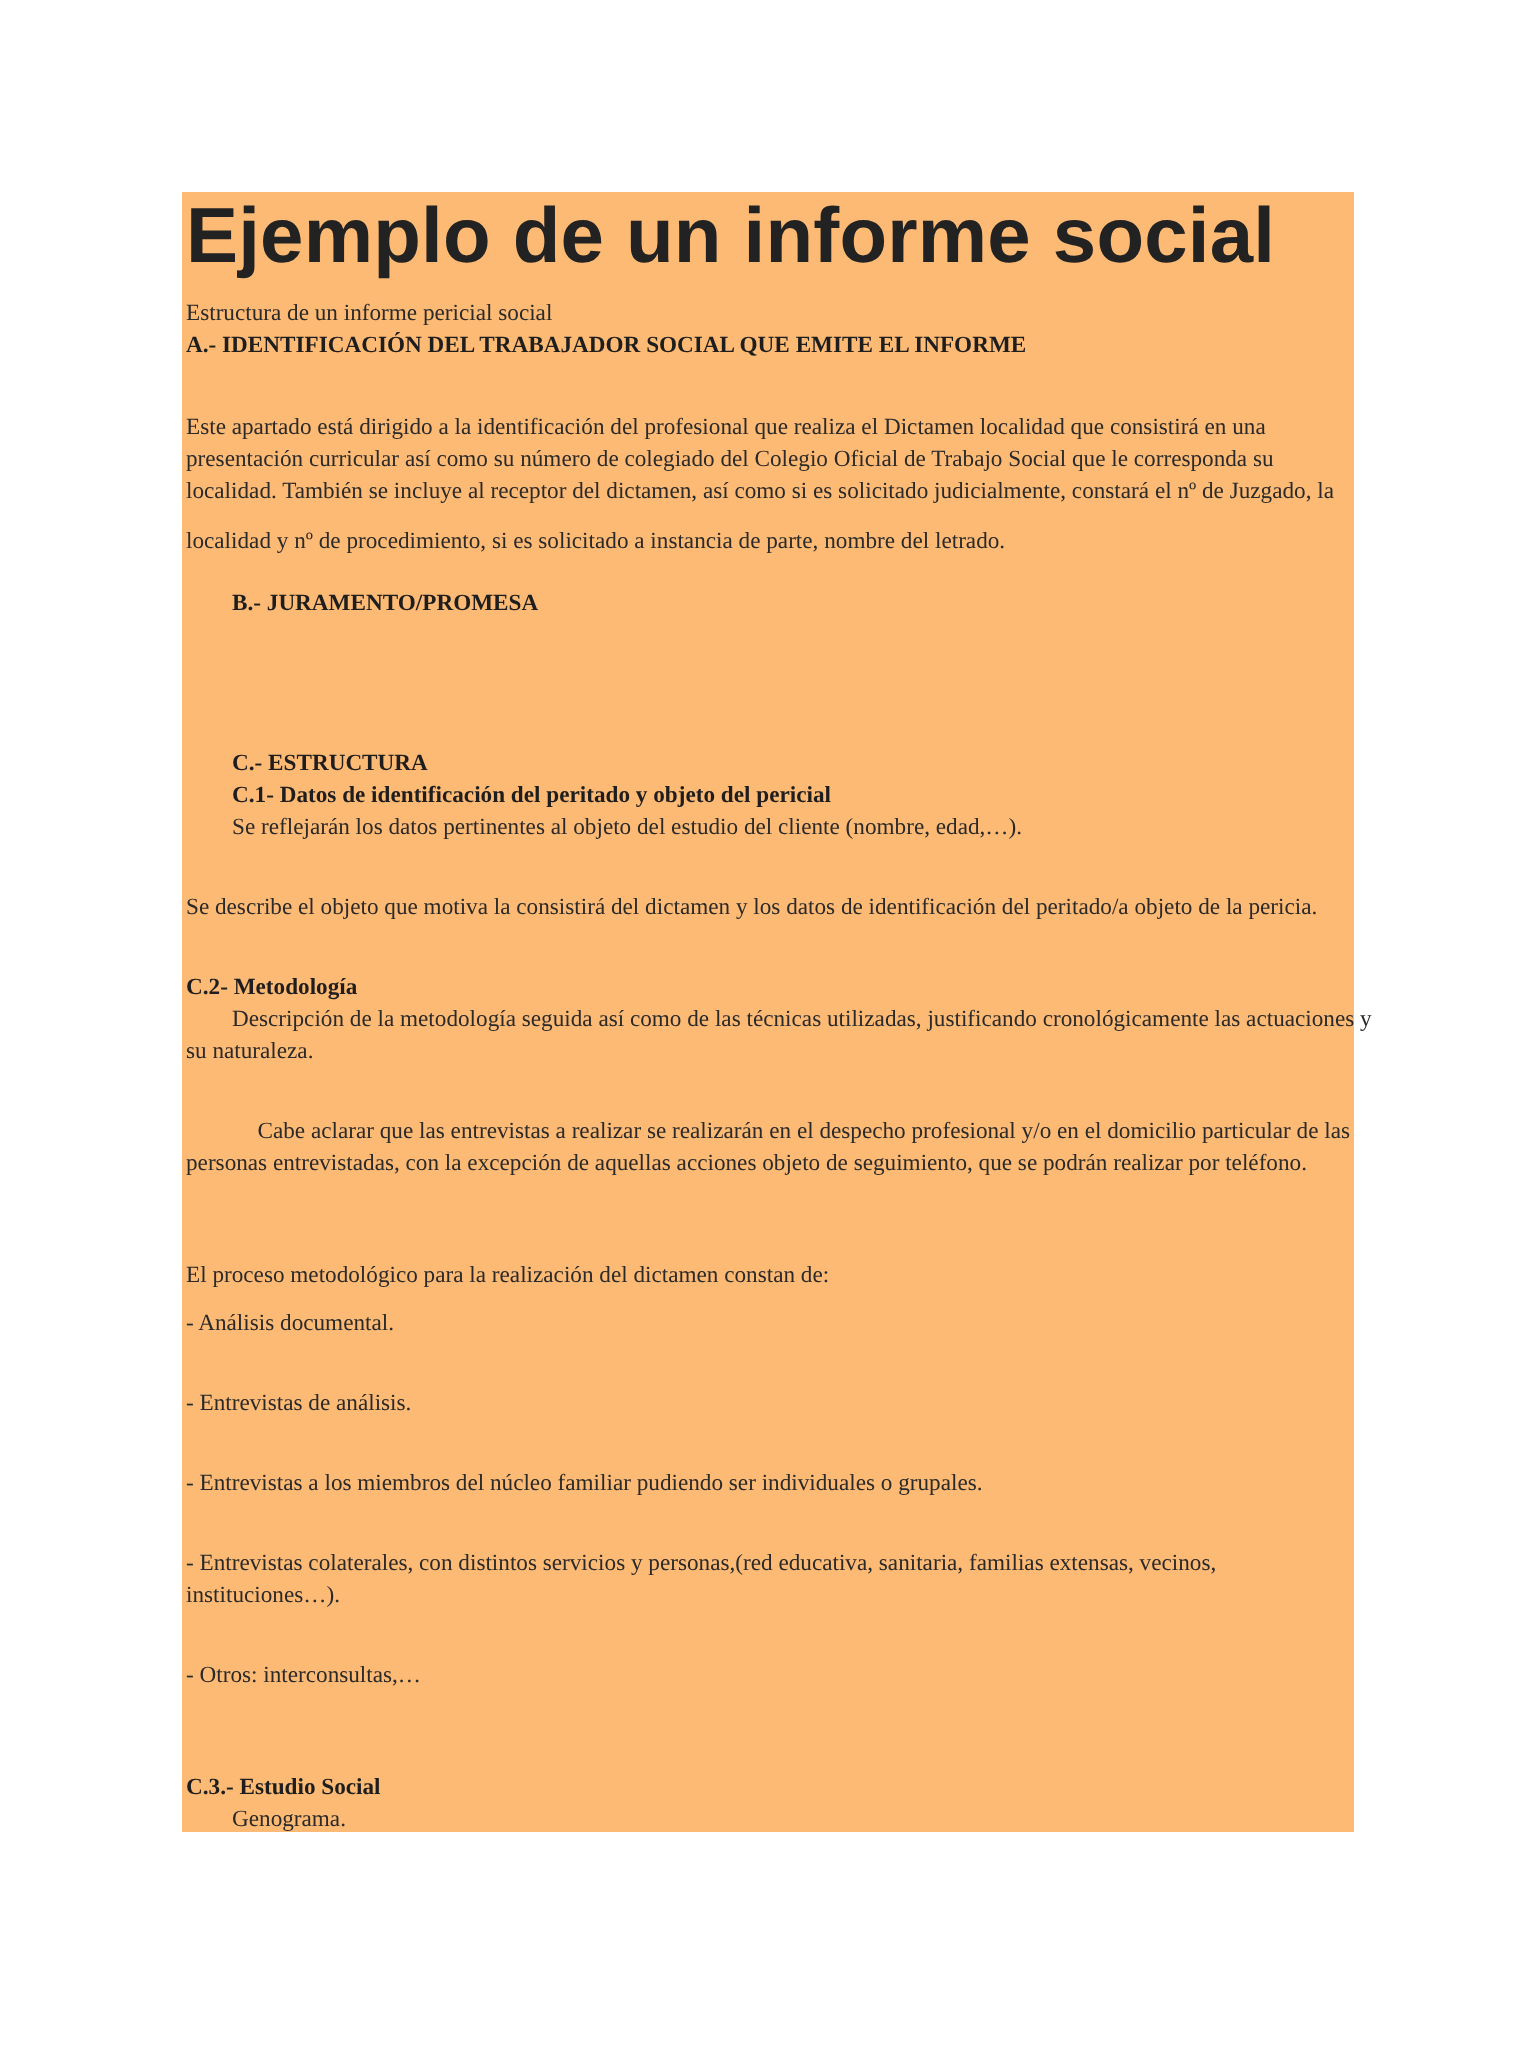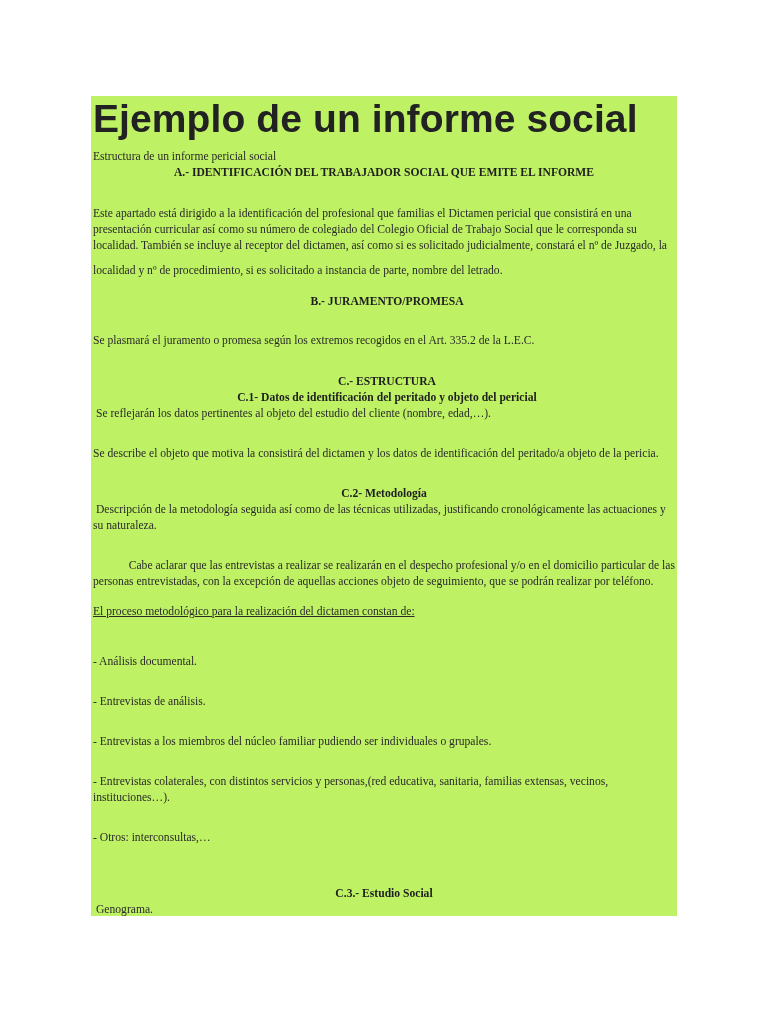--- a/index.html
+++ b/index.html
@@ -9,21 +9,21 @@
       width: 768px;
       height: 1024px;
       overflow: hidden;
     }
     .page {
       position: absolute;
       left: 91px;
       top: 96px;
       width: 586px;
       height: 820px;
-      background: #bef264;
+      background: #fdba74;
     }
     .title {
       position: absolute;
       left: 2px;
       top: 0px;
       margin: 0;
       font-family: "Liberation Sans", sans-serif;
       font-weight: bold;
       font-size: 39px;
       line-height: 46px;
@@ -35,57 +35,56 @@
       position: absolute;
       left: 2px;
       margin: 0;
       font-family: "Liberation Serif", serif;
       font-size: 11.6px;
       line-height: 16.5px;
       color: #2a2a2a;
       width: 582px;
     }
     .nowrap { white-space: nowrap; }
-    .bold { font-weight: bold; color: #1e1e1e; text-align: center; }
+    .bold { font-weight: bold; color: #1e1e1e; }
     .italic { }
-    .indent { padding-left: 3px; }
+    .indent { padding-left: 3px; margin-left: 20px; }
   </style>
 </head>
 <body>
 
 <div class="page">
 
   <h1 class="title">Ejemplo de un informe social</h1>
 
   <p class="txt italic nowrap" style="top:53px;">Estructura de un informe pericial social</p>
   <p class="txt bold nowrap" style="top:69px;">A.- IDENTIFICACIÓN DEL TRABAJADOR SOCIAL QUE EMITE EL INFORME</p>
 
   <div>
-    <p class="txt nowrap" style="top:110px;">Este apartado está dirigido a la identificación del profesional que familias el Dictamen pericial que consistirá en una</p>
+    <p class="txt nowrap" style="top:110px;">Este apartado está dirigido a la identificación del profesional que realiza el Dictamen localidad que consistirá en una</p>
     <p class="txt nowrap" style="top:126px;">presentación curricular así como su número de colegiado del Colegio Oficial de Trabajo Social que le corresponda su</p>
     <p class="txt nowrap" style="top:142px;">localidad. También se incluye al receptor del dictamen, así como si es solicitado judicialmente, constará el nº de Juzgado, la</p>
     <p class="txt nowrap" style="top:167px;">localidad y nº de procedimiento, si es solicitado a instancia de parte, nombre del letrado.</p>
   </div>
 
   <p class="txt bold nowrap indent" style="top:198px;">B.- JURAMENTO/PROMESA</p>
-  <p class="txt nowrap" style="top:237px;">Se plasmará el juramento o promesa según los extremos recogidos en el Art. 335.2 de la L.E.C.</p>
 
   <p class="txt bold nowrap indent" style="top:278px;">C.- ESTRUCTURA</p>
   <p class="txt bold nowrap indent" style="top:294px;">C.1- Datos de identificación del peritado y objeto del pericial</p>
   <p class="txt nowrap indent" style="top:310px;">Se reflejarán los datos pertinentes al objeto del estudio del cliente (nombre, edad,…).</p>
   <p class="txt nowrap" style="top:350px;">Se describe el objeto que motiva la consistirá del dictamen y los datos de identificación del peritado/a objeto de la pericia.</p>
 
   <p class="txt bold nowrap" style="top:390px;">C.2- Metodología</p>
   <p class="txt nowrap indent" style="top:406px;">Descripción de la metodología seguida así como de las técnicas utilizadas, justificando  cronológicamente las actuaciones y</p>
   <p class="txt nowrap" style="top:422px;">su naturaleza.</p>
 
   <p class="txt nowrap" style="top:462px;text-align:right;">Cabe aclarar que las entrevistas  a realizar se realizarán en el despecho profesional y/o en el domicilio particular de las</p>
   <p class="txt nowrap" style="top:478px;">personas entrevistadas, con la excepción de aquellas acciones objeto de seguimiento, que se podrán realizar por teléfono.</p>
 
-  <p class="txt nowrap" style="top:508px;text-decoration:underline;">El proceso metodológico para la realización del dictamen constan de:</p>
+  <p class="txt nowrap" style="top:534px;">El proceso metodológico para la realización del dictamen constan de:</p>
 
   <div>
     <p class="txt nowrap" style="top:558px;">- Análisis documental.</p>
     <p class="txt nowrap" style="top:598px;">- Entrevistas de análisis.</p>
     <p class="txt nowrap" style="top:638px;">- Entrevistas a los miembros del núcleo familiar pudiendo ser individuales o grupales.</p>
     <p class="txt nowrap" style="top:678px;">- Entrevistas colaterales, con distintos servicios y personas,(red educativa, sanitaria, familias extensas, vecinos,</p>
     <p class="txt nowrap" style="top:694px;">instituciones…).</p>
     <p class="txt nowrap" style="top:734px;">- Otros: interconsultas,…</p>
   </div>
 

